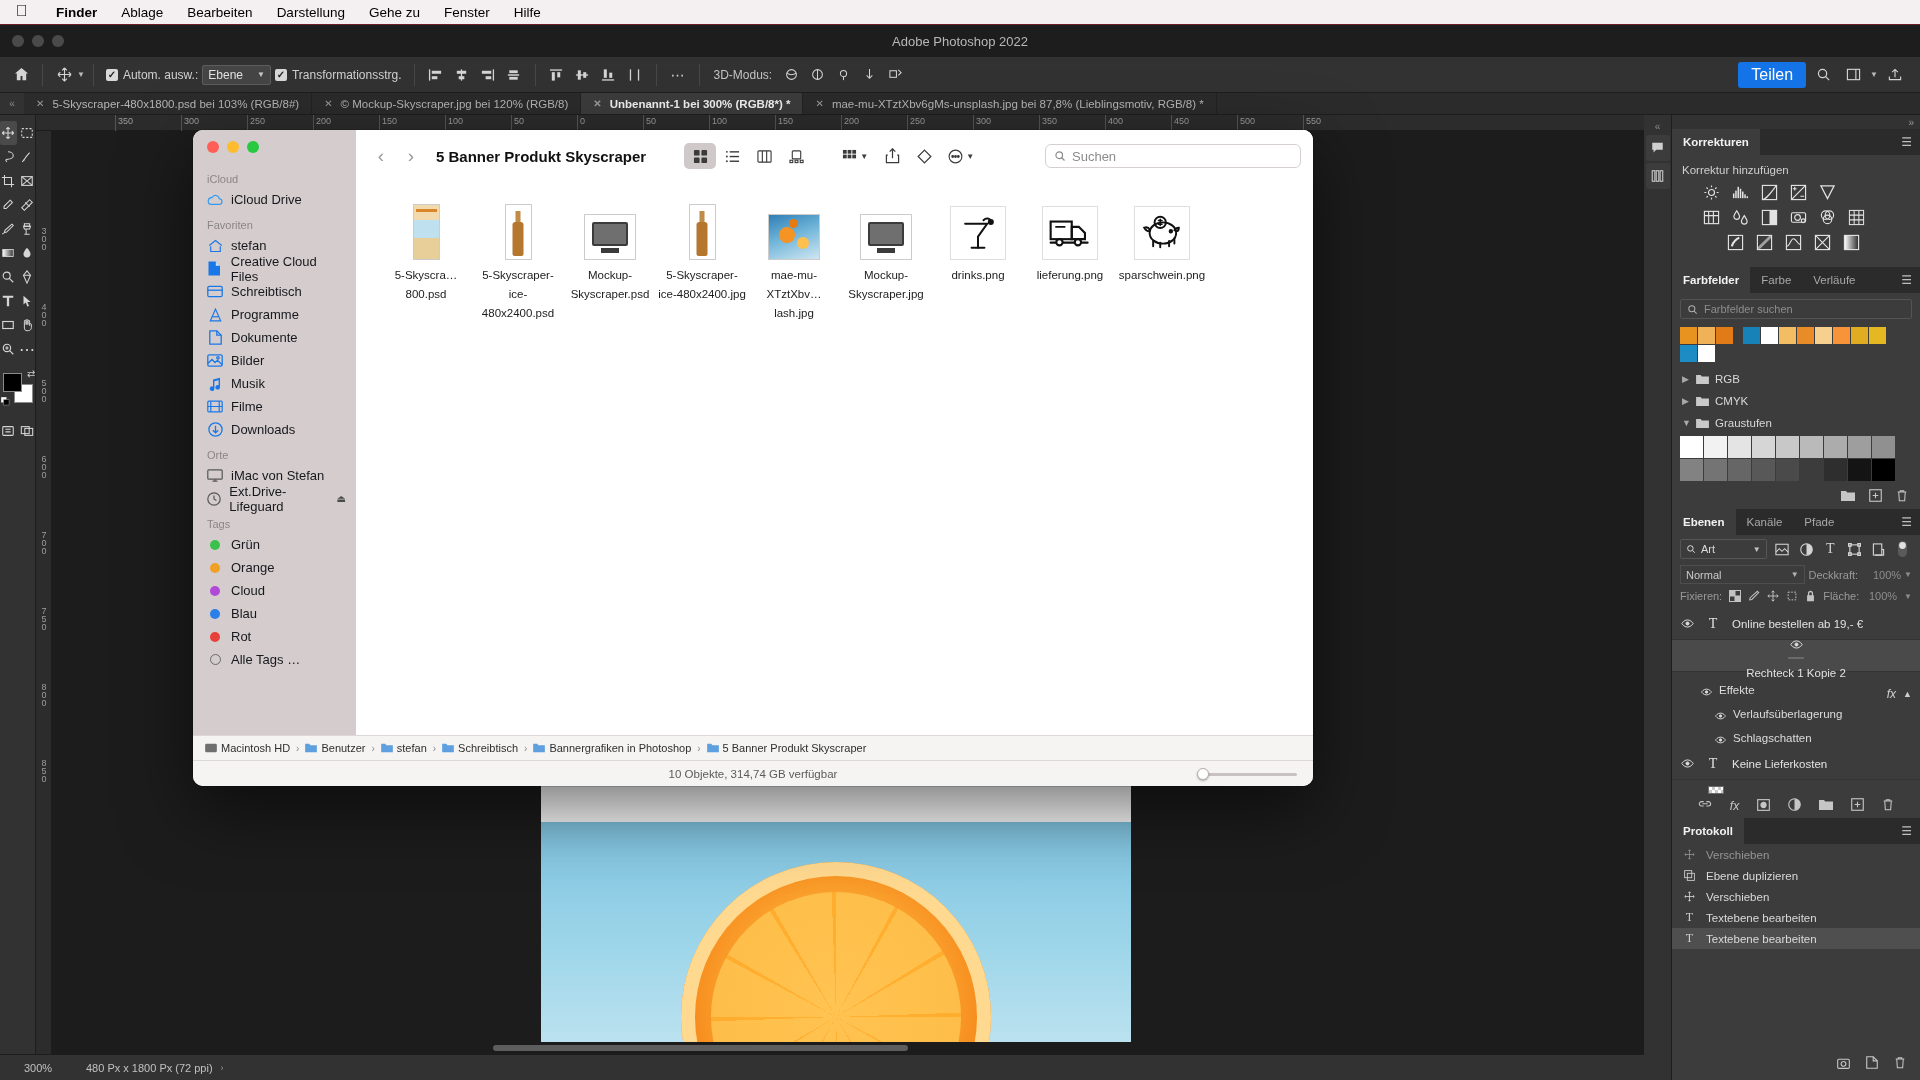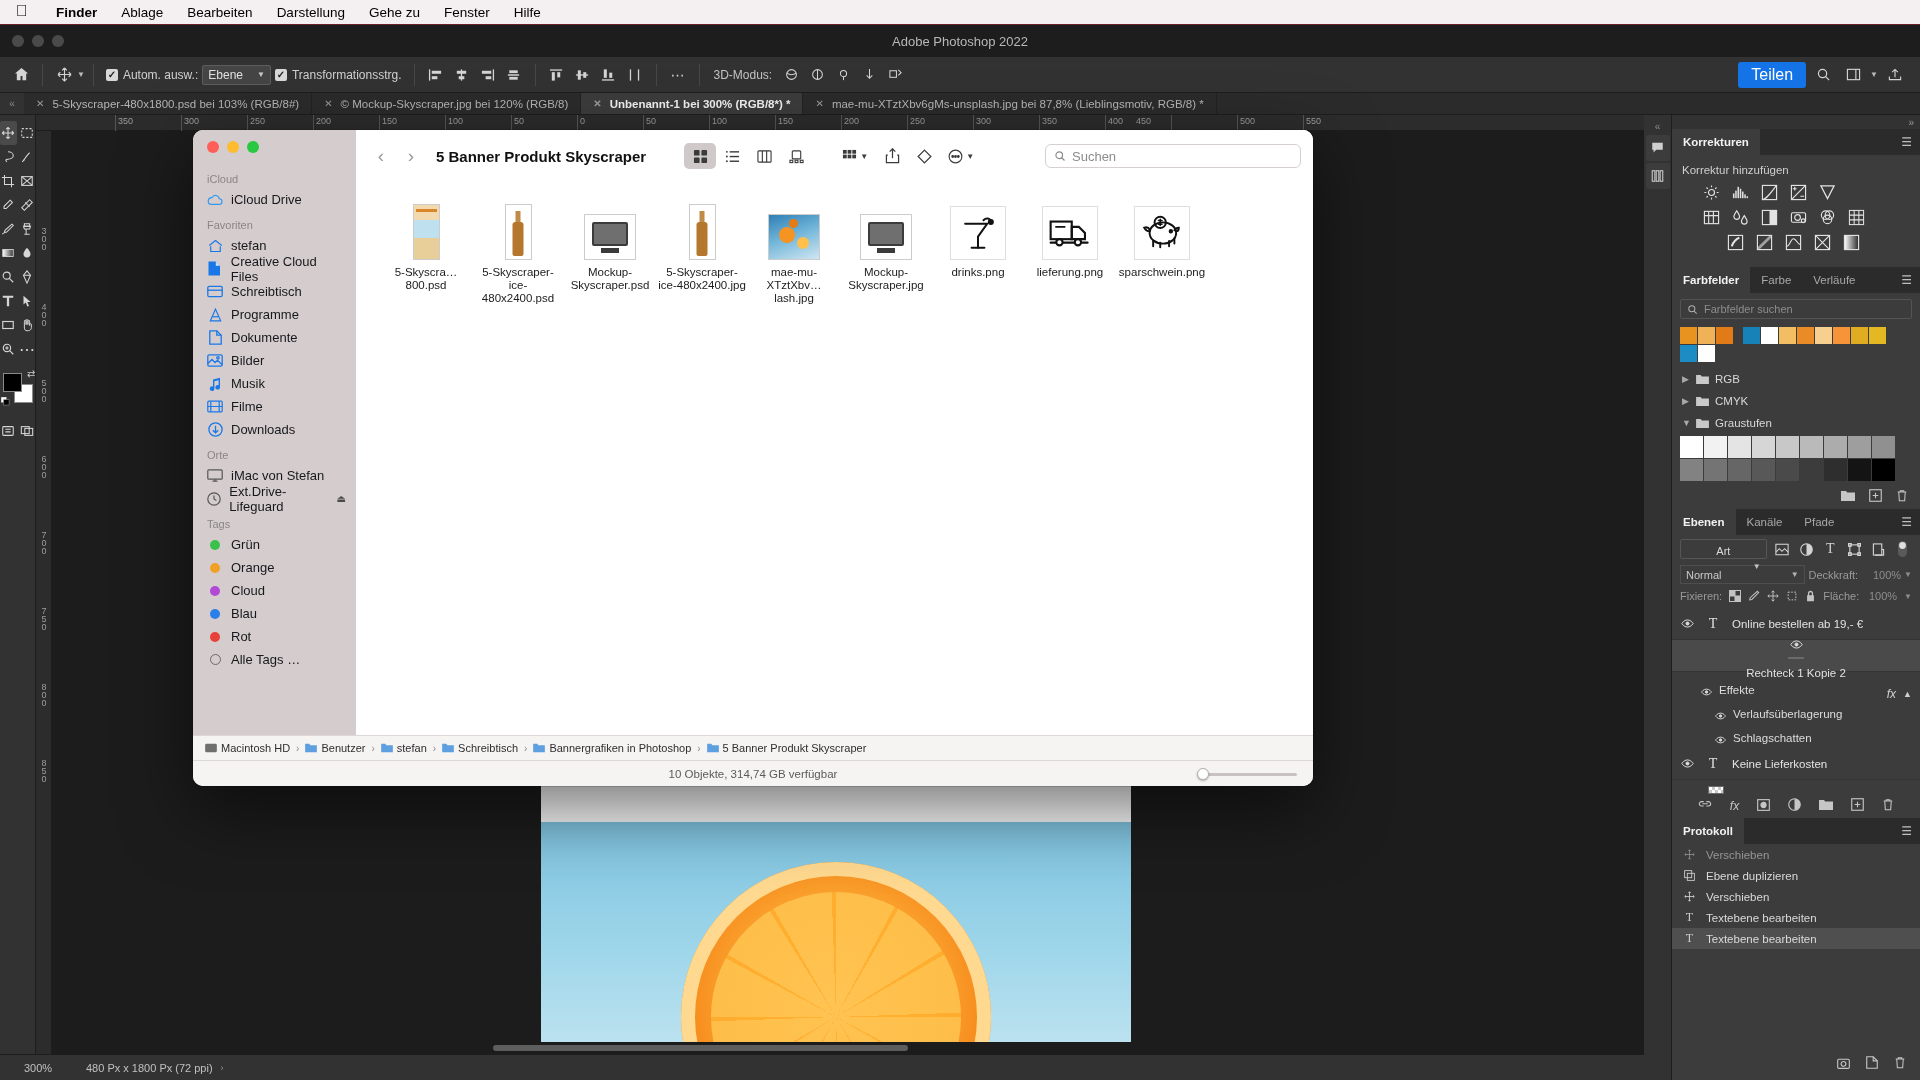--- a/index.html
+++ b/index.html
@@ -232,21 +232,21 @@
     display: flex; align-items: center; justify-content: flex-end; gap: 14px;
     height: 24px; padding-right: 12px; color: #c6c6c6;
   }
 
   .layer-toolrow {
     display: flex; align-items: center; gap: 6px; padding: 4px 8px; background: #3c3c3c;
   }
   .kind-select {
     display: flex; align-items: center; gap: 5px; background: #3c3c3c;
     border: 1px solid #565656; border-radius: 2px; height: 20px; padding: 0 5px;
-    font-size: 11px; color: #dadada; width: 90px; flex-direction: column;
+    font-size: 11px; color: #dadada; width: 90px;
   }
   .kind-select .caret { margin-left: auto; }
   .lt-ico { width: 19px; height: 19px; display: flex; align-items: center; justify-content: center; color: #d4d4d4; }
   .blend-row {
     display: flex; align-items: center; gap: 4px; padding: 2px 8px; font-size: 11px; color: #9a9a9a;
   }
   .blend-sel {
     display: flex; align-items: center; background: #3c3c3c; border: 1px solid #4e4e4e;
     height: 19px; padding: 0 5px; width: 130px; color: #c9c9c9; font-size: 11px;
   }
@@ -334,21 +334,21 @@
   #file-grid {
     flex: 1; padding: 18px 14px 0 24px; display: flex; flex-wrap: wrap;
     align-content: flex-start; gap: 0; overflow: hidden;
   }
   .file-cell {
     width: 92px; display: flex; flex-direction: column; align-items: center; gap: 6px;
     padding: 4px 0 10px;
   }
   .file-icon { width: 64px; height: 56px; display: flex; align-items: flex-end; justify-content: center; }
   .file-name {
-    font-size: 11.5px; color: #1c1c1c; text-align: center; line-height: 13px;
+    font-size: 11.5px; color: #1c1c1c; text-align: center; line-height: 19px;
     max-width: 88px; word-break: break-word;
   }
   #finder-pathbar {
     height: 25px; border-top: 1px solid #ddd8d7; background: #f6f3f3;
     display: flex; align-items: center; gap: 4px; padding-left: 12px;
     font-size: 11px; color: #2e2e2e;
   }
   .pb-item { display: flex; align-items: center; gap: 4px; }
   .pb-sep { color: #8c8c8c; font-size: 10px; padding: 0 2px; }
   #finder-statusbar {
@@ -754,21 +754,21 @@
         <span class="lbl" style="left:805px">200</span>
       <span class="tick" style="left:871px"></span>
         <span class="lbl" style="left:871px">250</span>
       <span class="tick" style="left:937px"></span>
         <span class="lbl" style="left:937px">300</span>
       <span class="tick" style="left:1003px"></span>
         <span class="lbl" style="left:1003px">350</span>
       <span class="tick" style="left:1069px"></span>
         <span class="lbl" style="left:1069px">400</span>
       <span class="tick" style="left:1135px"></span>
-        <span class="lbl" style="left:1097px">450</span>
+        <span class="lbl" style="left:1135px">450</span>
       <span class="tick" style="left:1201px"></span>
         <span class="lbl" style="left:1201px">500</span>
       <span class="tick" style="left:1267px"></span>
         <span class="lbl" style="left:1267px">550</span>
     </div>
     <div id="ruler-v">
       <span class="lbl" style="top:96px">3<br>0<br>0</span>
       <span class="lbl" style="top:172px">4<br>0<br>0</span>
       <span class="lbl" style="top:248px">5<br>0<br>0</span>
       <span class="lbl" style="top:324px">6<br>0<br>0</span>

